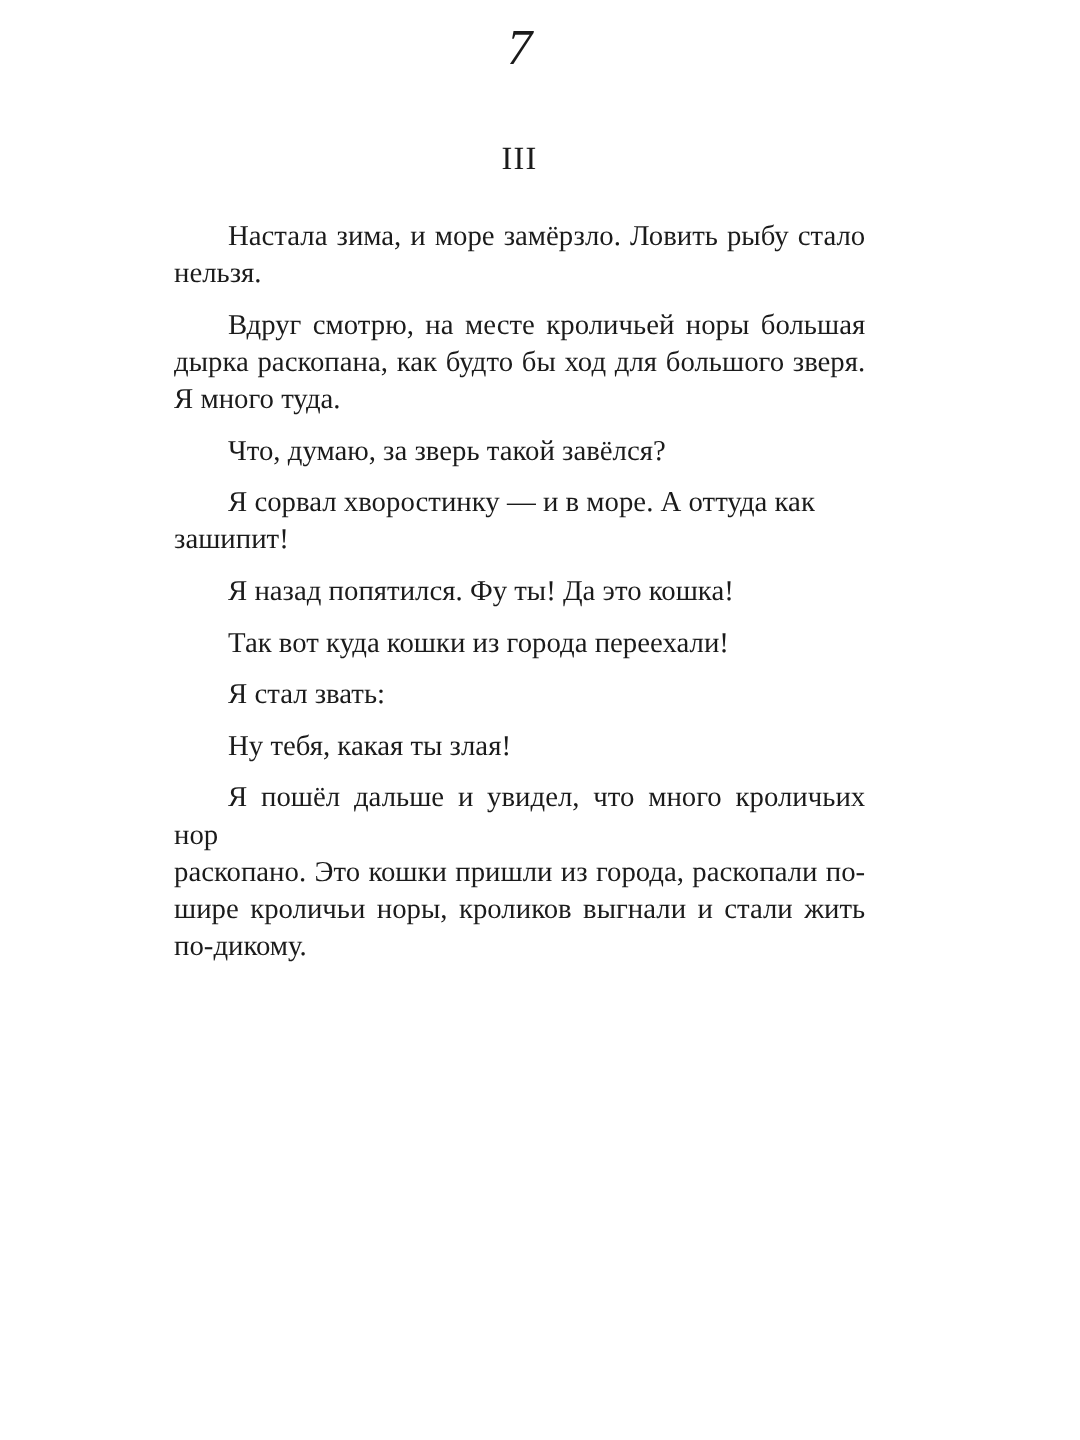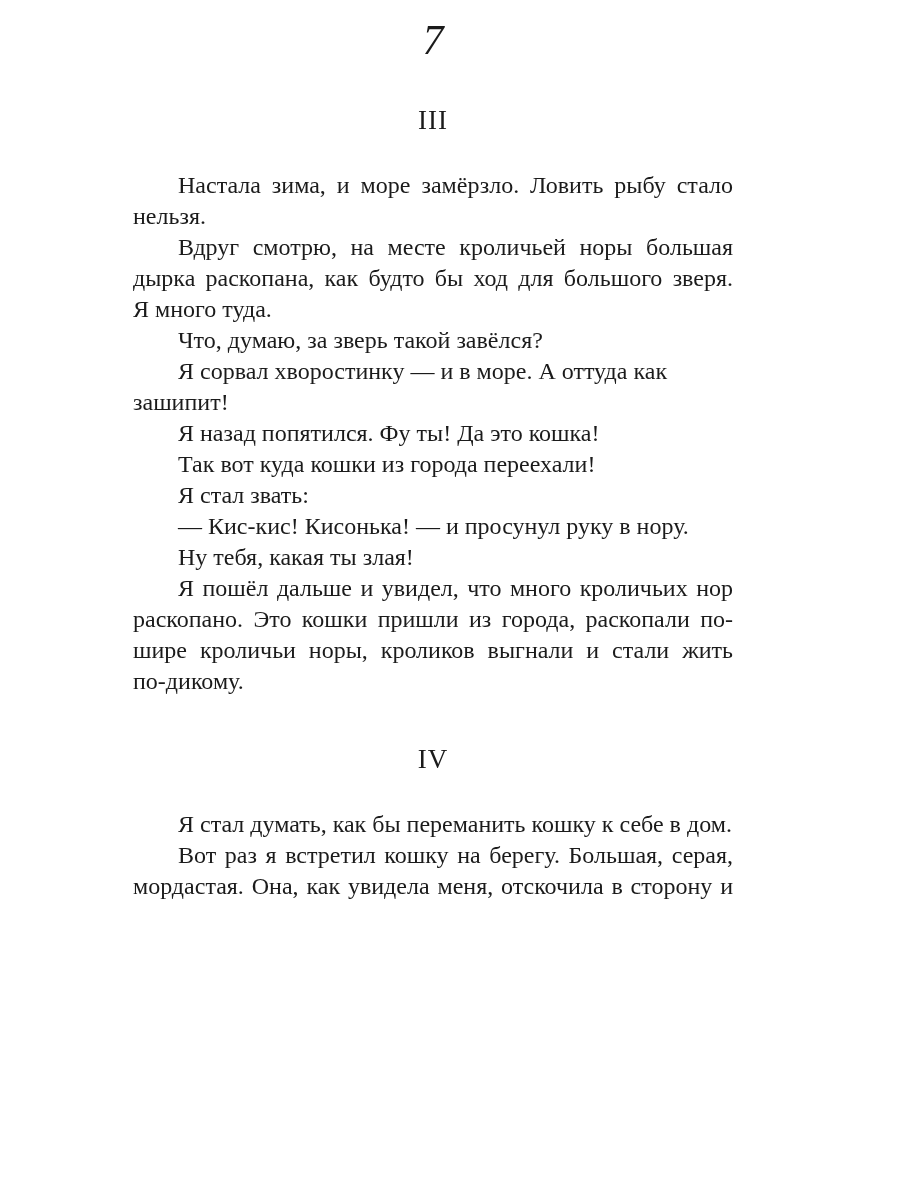--- a/index.html
+++ b/index.html
@@ -12,36 +12,36 @@
     width: 900px;
     height: 1200px;
     background: #ffffff;
     overflow: hidden;
     font-family: "Liberation Serif", serif;
     color: #1b1b1b;
   }
   .text-block {
     position: absolute;
     left: 133px;
-    top: 104px;
+    top: 116px;
     width: 600px;
   }
   .section + .section {
     margin-top: 46px;
   }
   .section-heading {
     font-size: 27px;
     line-height: 32px;
     font-weight: normal;
     text-align: center;
     letter-spacing: 1px;
     margin: 0 0 34px 0;
   }
   .para {
-    margin: 0;
+    margin: 12px;
   }
   .line {
     font-size: 24px;
     line-height: 31px;
     white-space: normal;
   }
   .line.first {
     text-indent: 45px;
   }
   .line.fill {
@@ -86,40 +86,25 @@
           <div class="para">
             <div class="line first">Я назад попятился. Фу ты! Да это кошка!</div>
           </div>
           <div class="para">
             <div class="line first">Так вот куда кошки из города переехали!</div>
           </div>
           <div class="para">
             <div class="line first">Я стал звать:</div>
           </div>
           <div class="para">
-            <div class="line first">— Кис-кис! Кисонька! — и просунул руку в нору.</div>
-          </div>
-          <div class="para">
             <div class="line first">Ну тебя, какая ты злая!</div>
           </div>
           <div class="para">
             <div class="line first fill">Я пошёл дальше и увидел, что много кроличьих нор</div>
             <div class="line fill">раскопано. Это кошки пришли из города, раскопали по-</div>
             <div class="line fill">шире кроличьи норы, кроликов выгнали и стали жить</div>
             <div class="line">по-дикому.</div>
           </div>
         </div>
       </div>
-      <div class="section">
-        <div class="section-heading">IV</div>
-        <div class="section-body">
-          <div class="para">
-            <div class="line first">Я стал думать, как бы переманить кошку к себе в дом.</div>
-          </div>
-          <div class="para">
-            <div class="line first fill">Вот раз я встретил кошку на берегу. Большая, серая,</div>
-            <div class="line fill">мордастая. Она, как увидела меня, отскочила в сторону и</div>
-          </div>
-        </div>
-      </div>
     </div>
   <div class="page-number">7</div>
 </div>
 
 </body></html>

